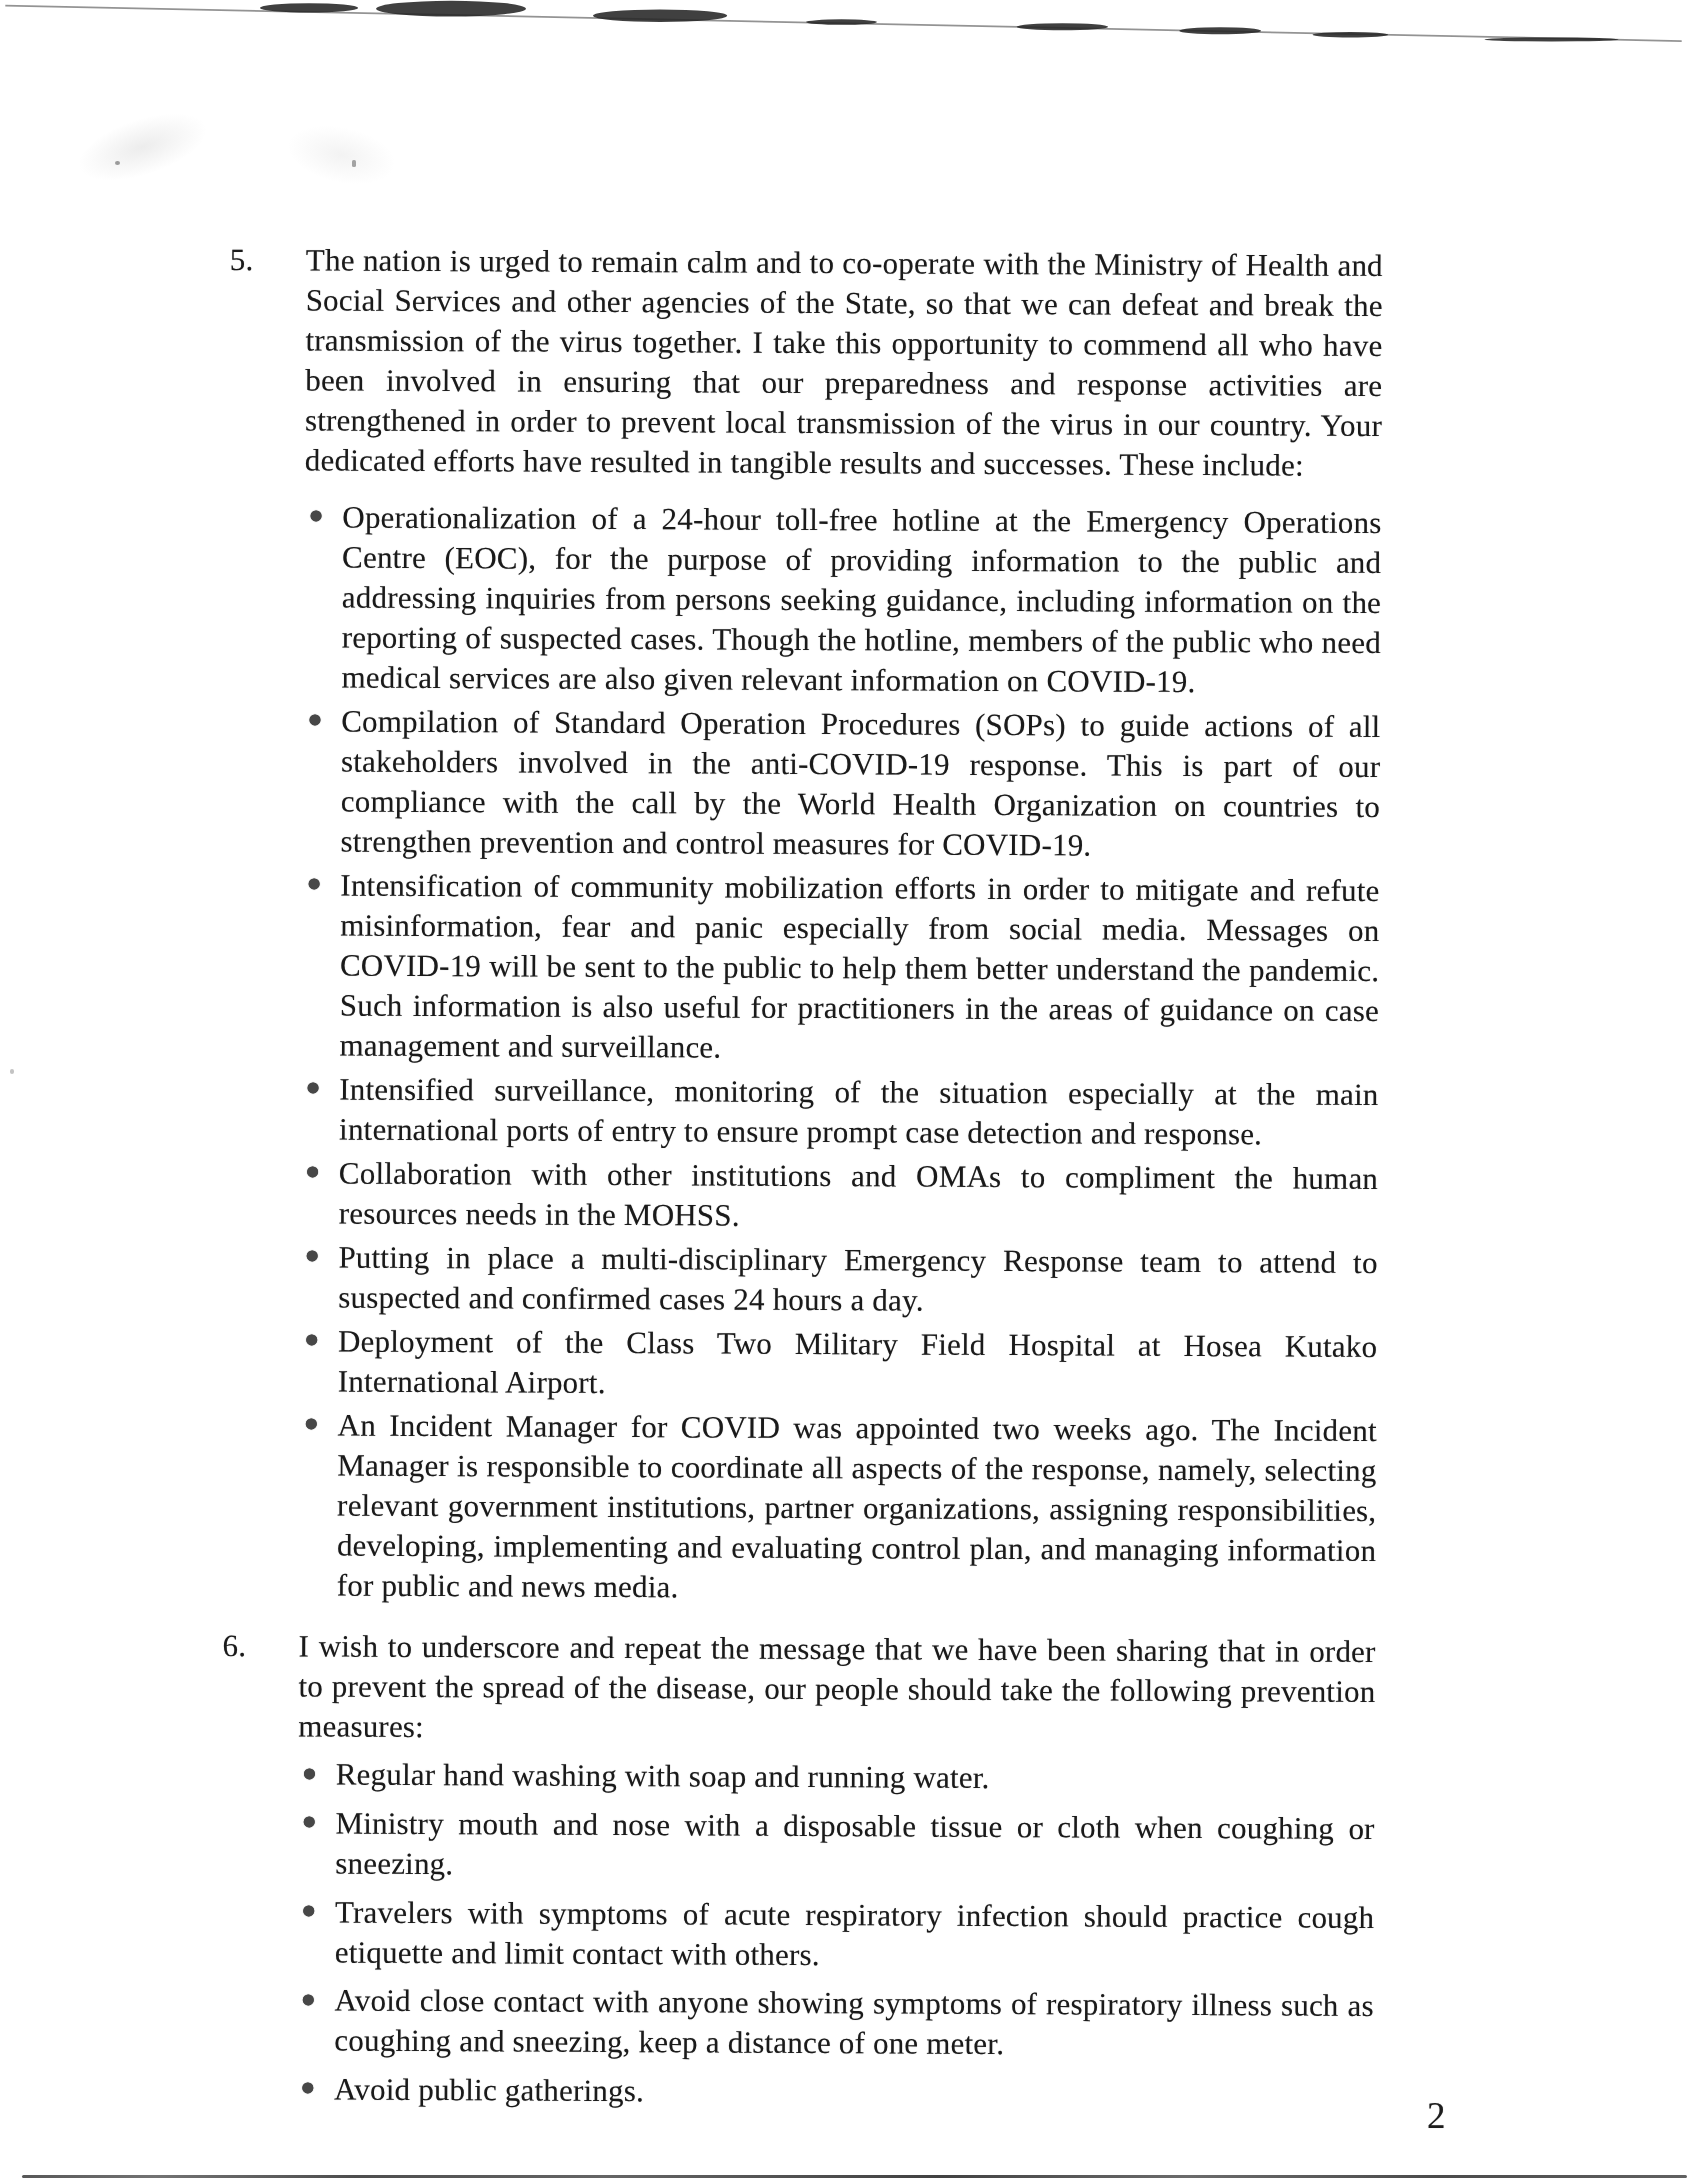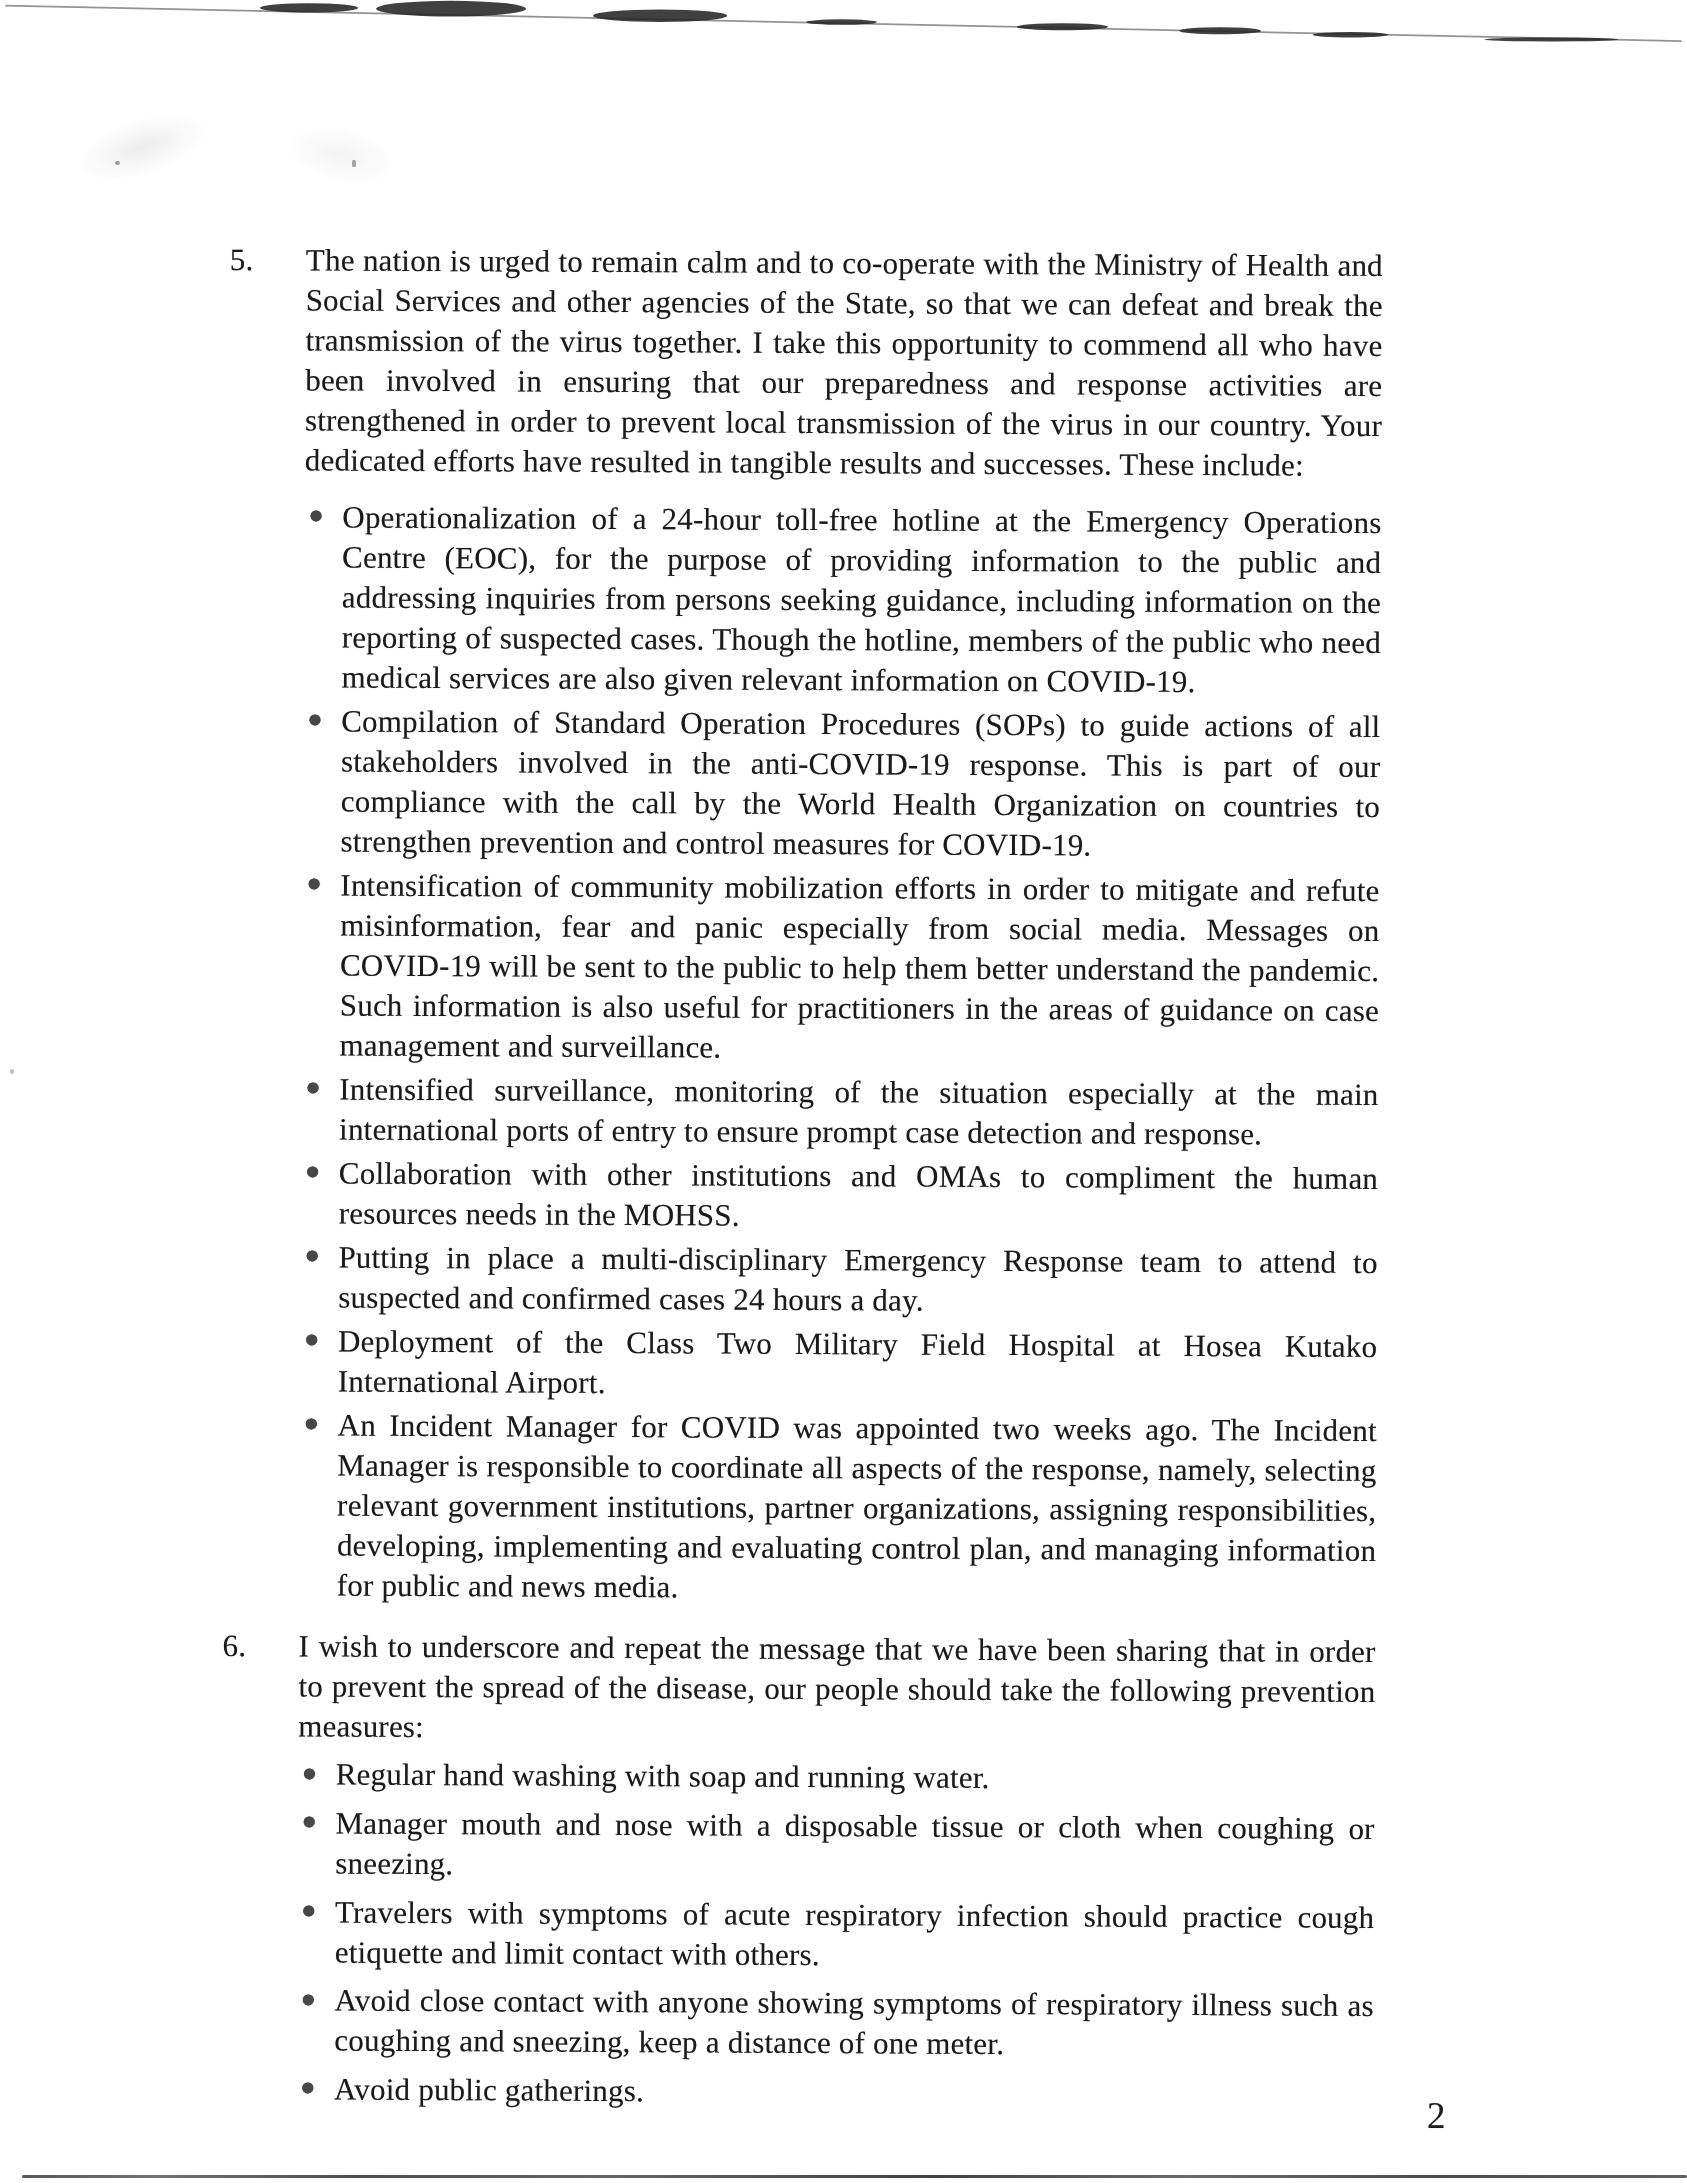--- a/index.html
+++ b/index.html
@@ -176,21 +176,21 @@
       <div class="sec-num">6.</div>
       <div class="sec-body">
         <p class="intro">I wish to underscore and repeat the message that we have been sharing that in order to prevent the spread of the disease, our people should take the following prevention measures:</p>
         <ul class="bullets">
           <li class="bullet">
             <span class="dot"></span>
             <span>Regular hand washing with soap and running water.</span>
           </li>
           <li class="bullet">
             <span class="dot"></span>
-            <span>Manager mouth and nose with a disposable tissue or cloth when coughing or sneezing.</span>
+            <span>Ministry mouth and nose with a disposable tissue or cloth when coughing or sneezing.</span>
           </li>
           <li class="bullet">
             <span class="dot"></span>
             <span>Travelers with symptoms of acute respiratory infection should practice cough etiquette and limit contact with others.</span>
           </li>
           <li class="bullet">
             <span class="dot"></span>
             <span>Avoid close contact with anyone showing symptoms of respiratory illness such as coughing and sneezing, keep a distance of one meter.</span>
           </li>
           <li class="bullet">

